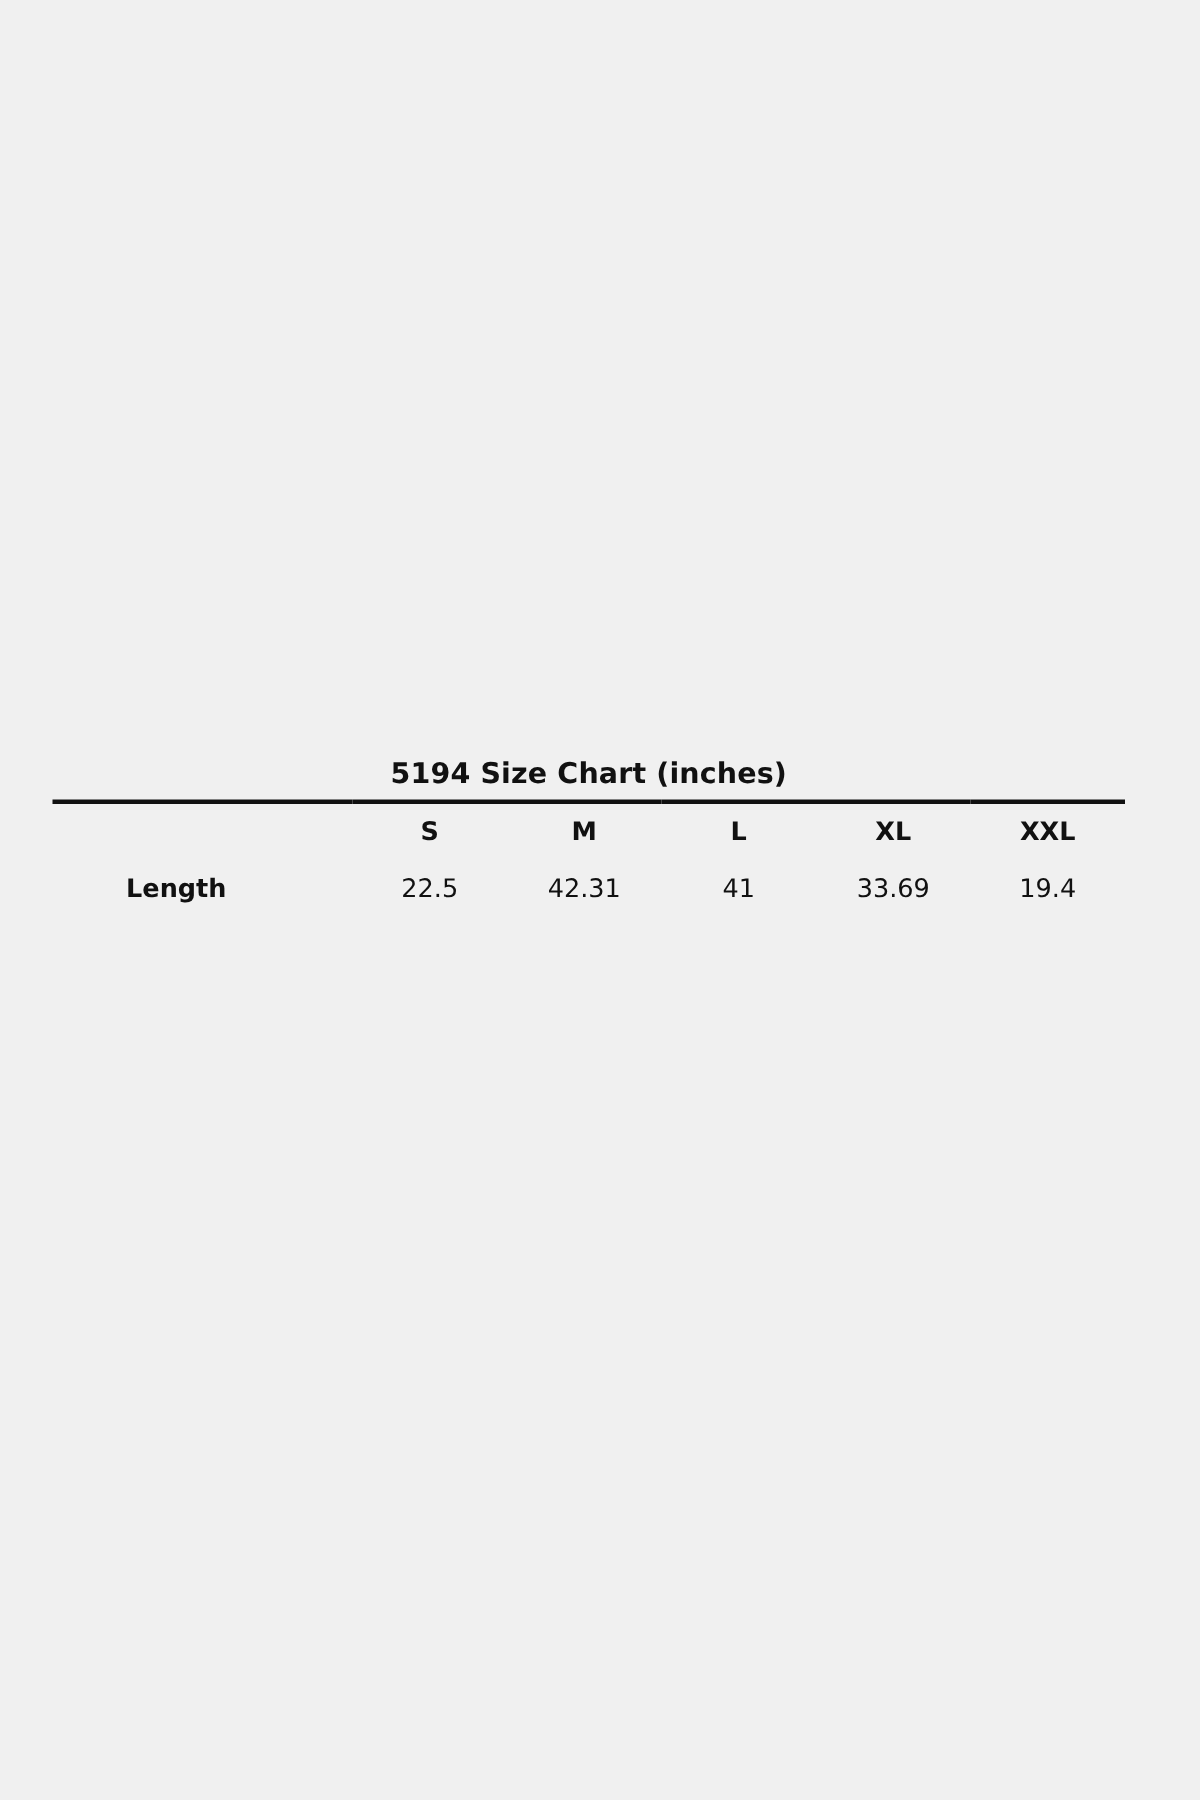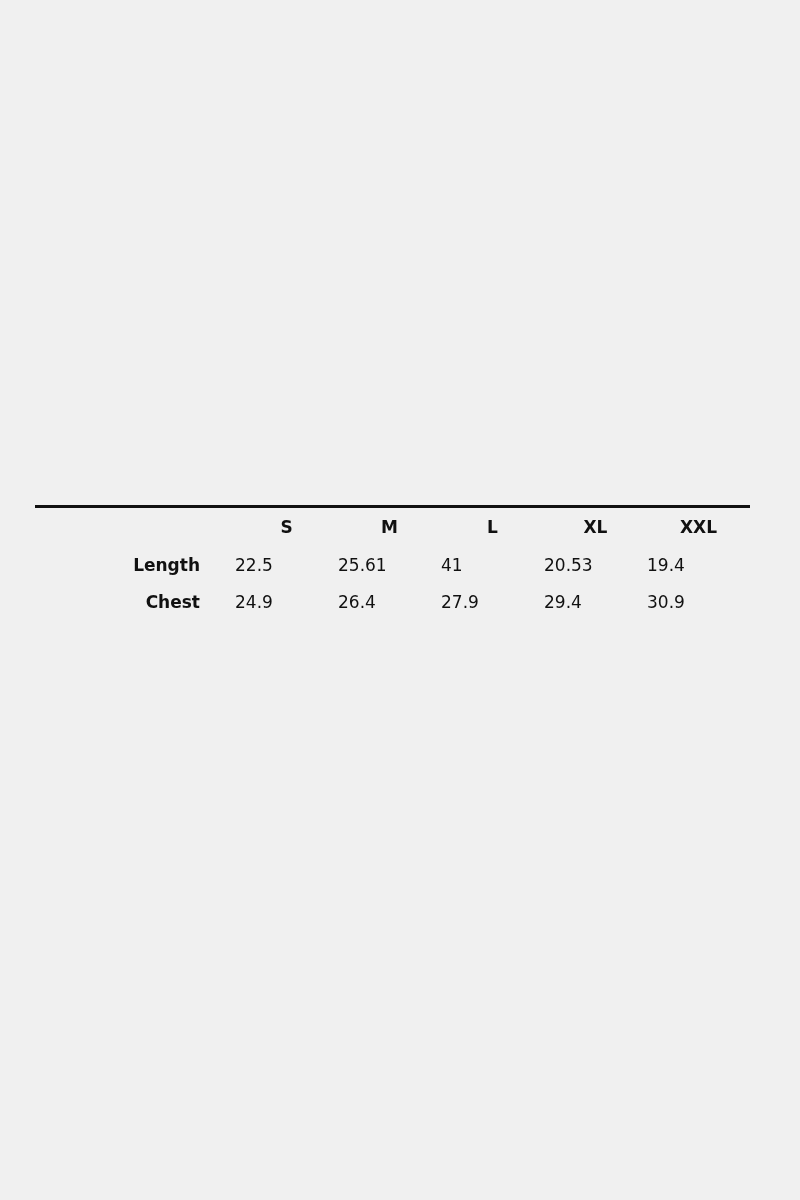--- a/index.html
+++ b/index.html
@@ -62,62 +62,55 @@
   }
 
   table.size-table thead th.corner {
     width: 200px;
   }
 
   table.size-table tbody td {
     font-size: 17px;
     height: 37px;
     vertical-align: middle;
+    text-align: center;
     color: #111111;
     font-weight: normal;
   }
 
   table.size-table tbody td.row-head {
     font-weight: bold;
-    text-align: right;
     padding-right: 35px;
     width: 200px;
     box-sizing: border-box;
   }
 </style>
 </head>
 <body>
 
 <div id="size-chart-figure">
 
+  <div class="chart-title">5194 Size Chart (inches)</div>
 
   <table class="size-table">
     <thead>
       <tr>
         <th class="corner"></th>
         <th>S</th>
         <th>M</th>
         <th>L</th>
         <th>XL</th>
         <th>XXL</th>
       </tr>
     </thead>
     <tbody>
       <tr>
         <td class="row-head">Length</td>
         <td>22.5</td>
-        <td>25.61</td>
+        <td>42.31</td>
         <td>41</td>
-        <td>20.53</td>
+        <td>33.69</td>
         <td>19.4</td>
-      </tr>
-      <tr>
-        <td class="row-head">Chest</td>
-        <td>24.9</td>
-        <td>26.4</td>
-        <td>27.9</td>
-        <td>29.4</td>
-        <td>30.9</td>
       </tr>
     </tbody>
   </table>
 
 </div>
 
 </body></html>

